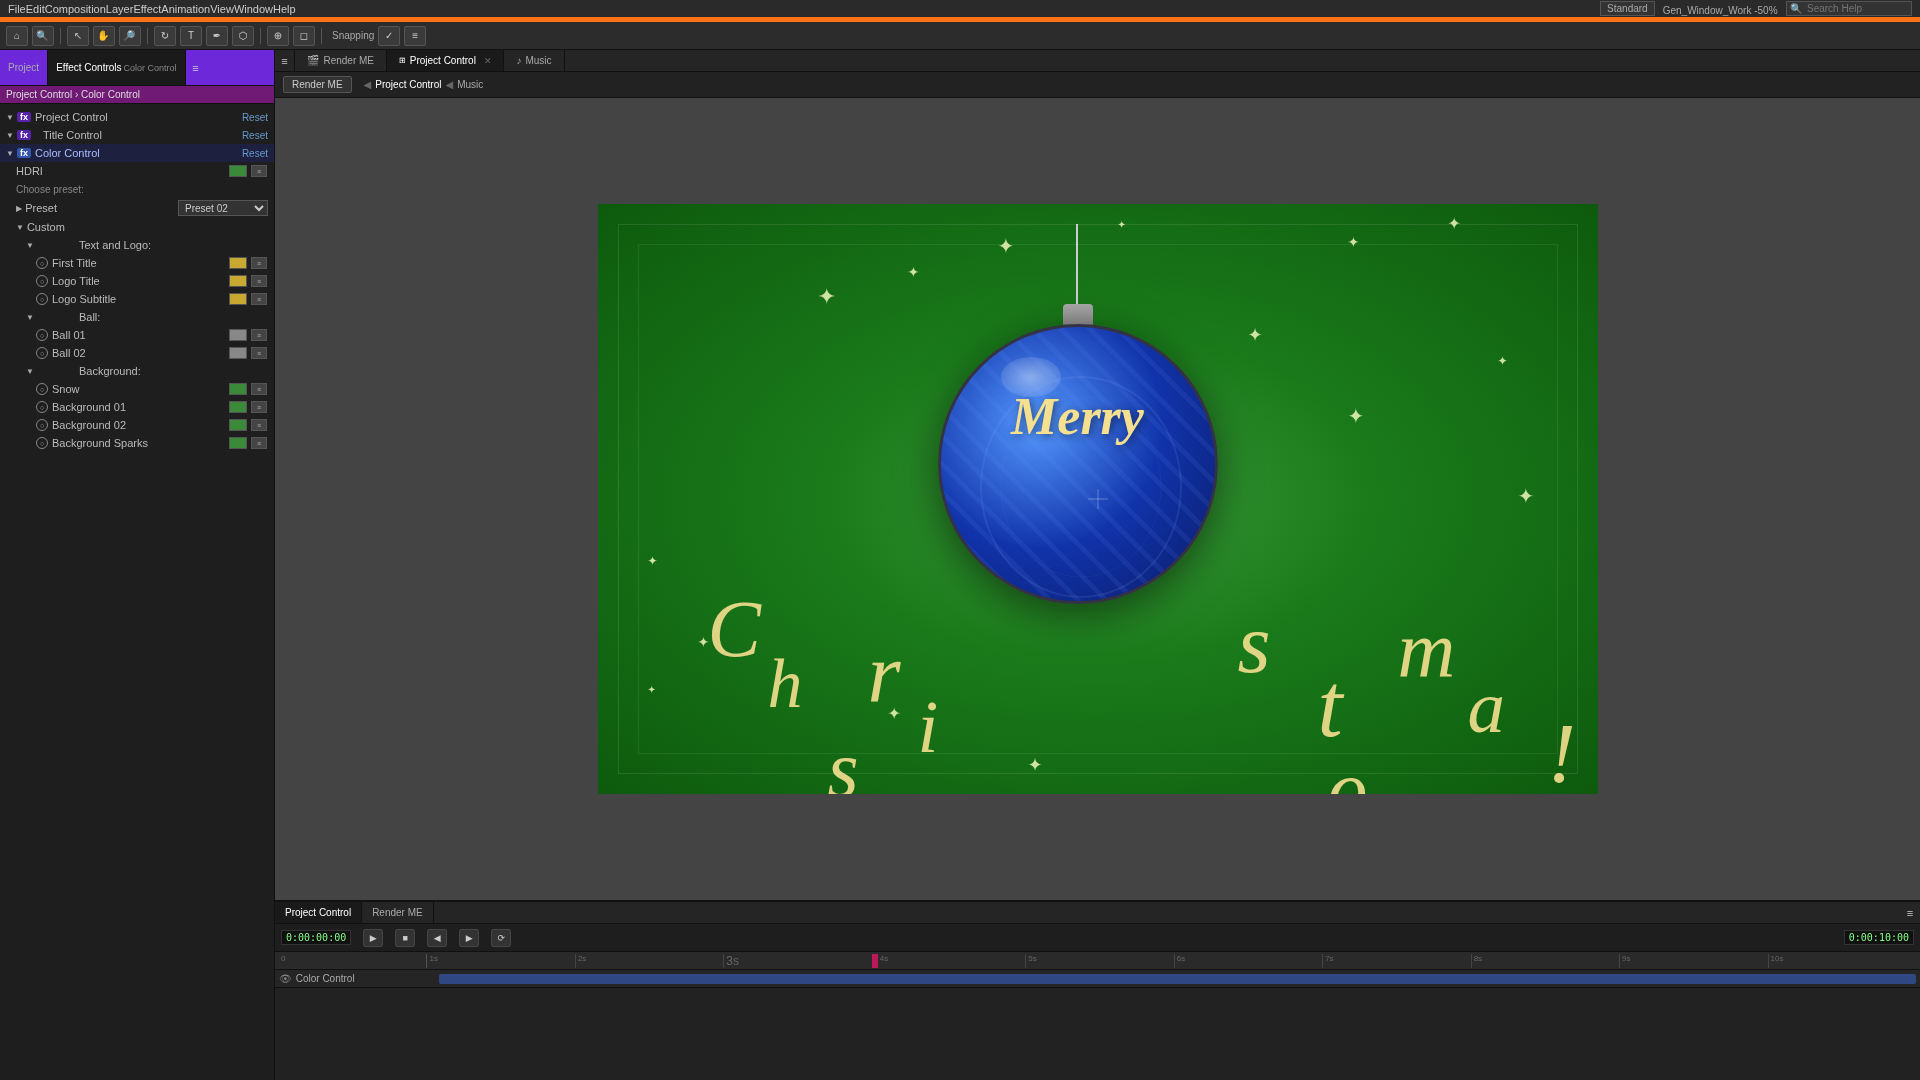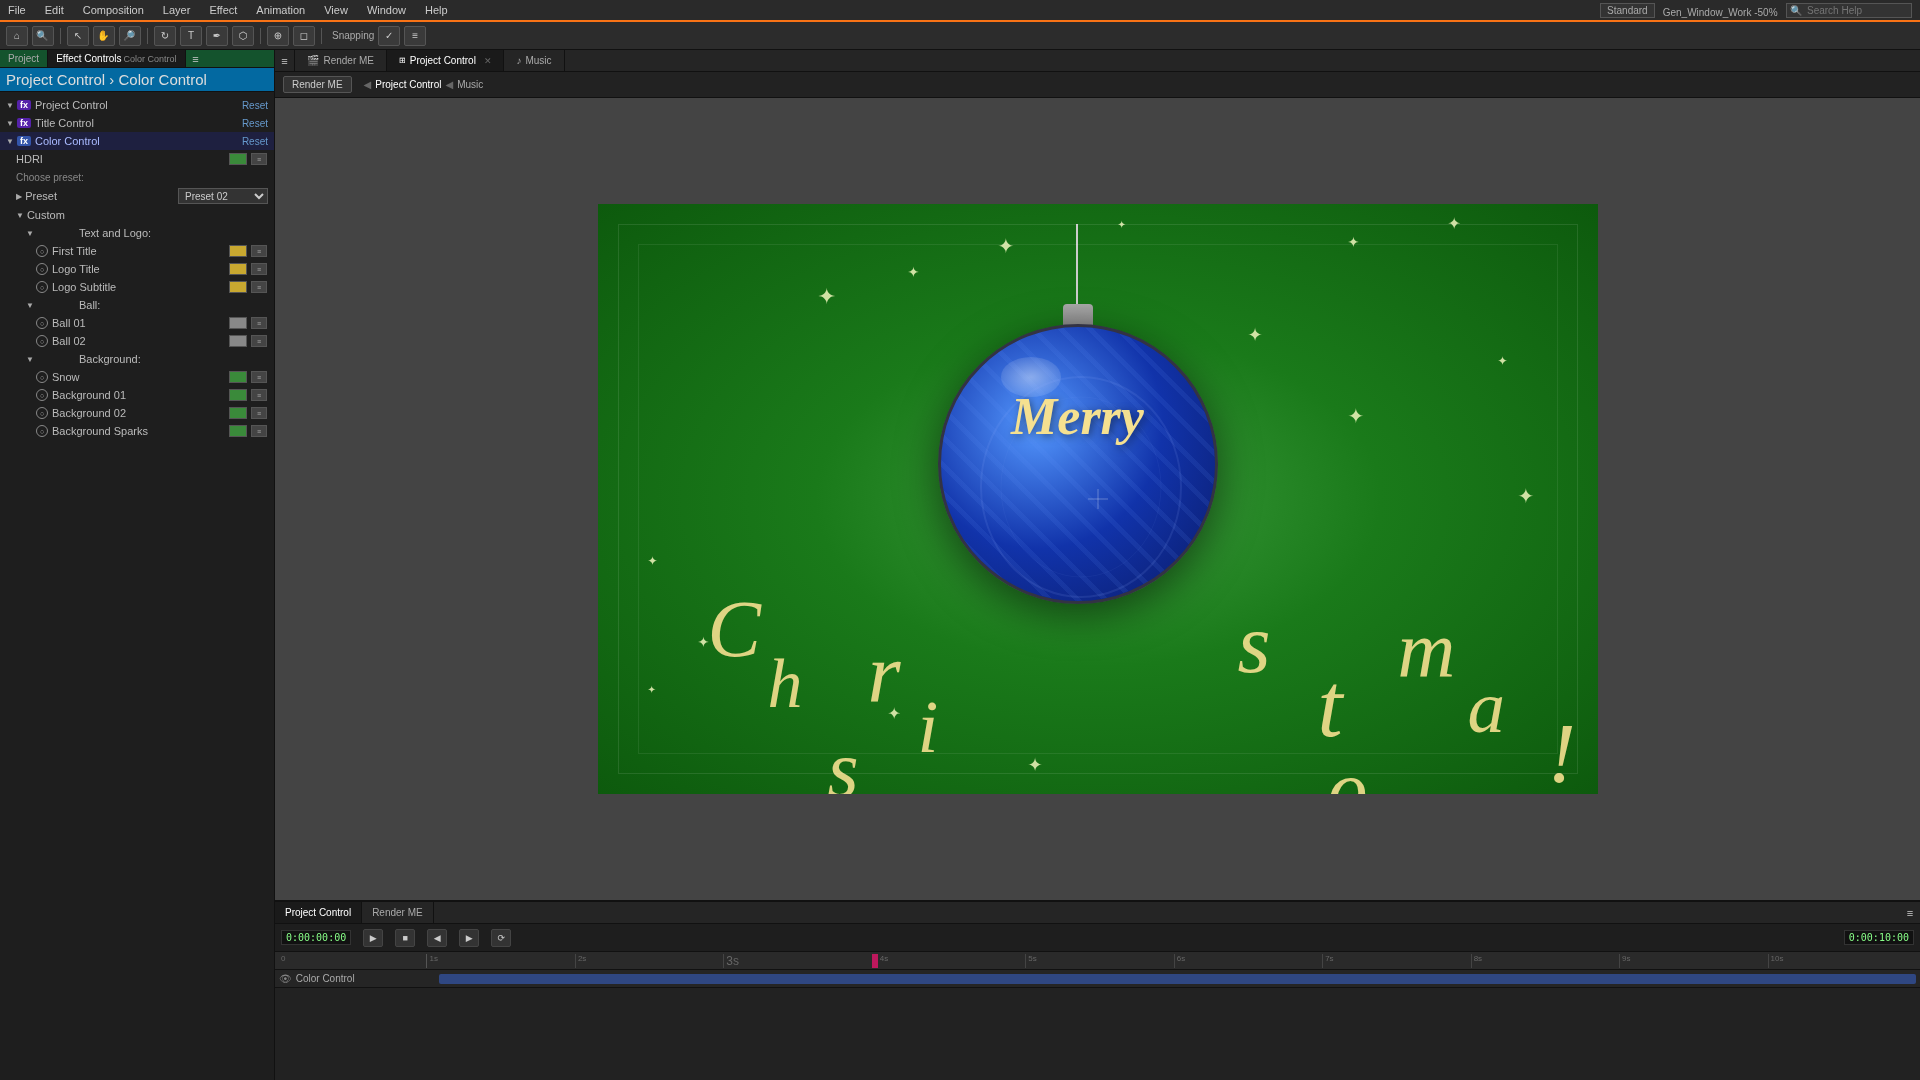--- a/index.html
+++ b/index.html
@@ -15,22 +15,22 @@
       flex-direction: column;
     }
 
     
     .menu-bar {
       height: 22px;
       background: #2a2a2a;
       display: flex;
       align-items: center;
       padding: 0 8px;
-      gap: 19px;
-      border-bottom: 2px solid #f97316;
+      gap: 0;
+      border-bottom: 5px solid #f97316;
       flex-shrink: 0;
     }
     .menu-item {
       font-size: 11px;
       color: #ccc;
       cursor: pointer;
     }
 
     
     .toolbar {
@@ -82,23 +82,23 @@
       border-right: 1px solid #111;
       display: flex;
       flex-direction: column;
       flex-shrink: 0;
       overflow-y: auto;
     }
 
     
     .left-panel-tabs {
       display: flex;
-      background: #14532d;
+      background: #6d28d9;
       border-bottom: 1px solid #111;
-      height: 18px;
+      height: 36px;
     }
     .left-tab {
       padding: 0 8px;
       display: flex;
       align-items: center;
       font-size: 10px;
       color: #aaa;
       border-right: 1px solid #111;
       cursor: pointer;
     }
@@ -483,23 +483,23 @@
       border: none;
       outline: none;
       font-size: 10px;
       color: #ccc;
       width: 100px;
     }
 
     
     .project-control-header {
       padding: 3px 6px;
-      background: #0369a1;
+      background: #701a75;
       border-bottom: 1px solid #111;
-      font-size: 15px;
+      font-size: 10px;
       color: #ddd;
       display: flex;
       align-items: center;
       gap: 4px;
     }
 
     .fx-label {
       background: #5522aa;
       color: #fff;
       font-size: 9px;
@@ -598,21 +598,21 @@
       <div class="ec-row ec-indent-0">
         <span class="triangle open"></span>
         <span class="fx-label">fx</span>
         <span style="margin-left:4px;" class="ec-label">Project Control</span>
         <span class="reset-link">Reset</span>
       </div>
 
       <div class="ec-row ec-indent-0">
         <span class="triangle open"></span>
         <span class="fx-label">fx</span>
-        <span style="margin-left:4px;" class="ec-label">Title Control</span>
+        <span style="margin-left:12px;" class="ec-label">Title Control</span>
         <span class="reset-link">Reset</span>
       </div>
 
       <div class="ec-row ec-indent-0" style="background:#1e2040;">
         <span class="triangle open"></span>
         <span class="fx-label" style="background:#3355aa;">fx</span>
         <span style="margin-left:4px;color:#aabbff;" class="ec-label">Color Control</span>
         <span class="reset-link">Reset</span>
       </div>
 

